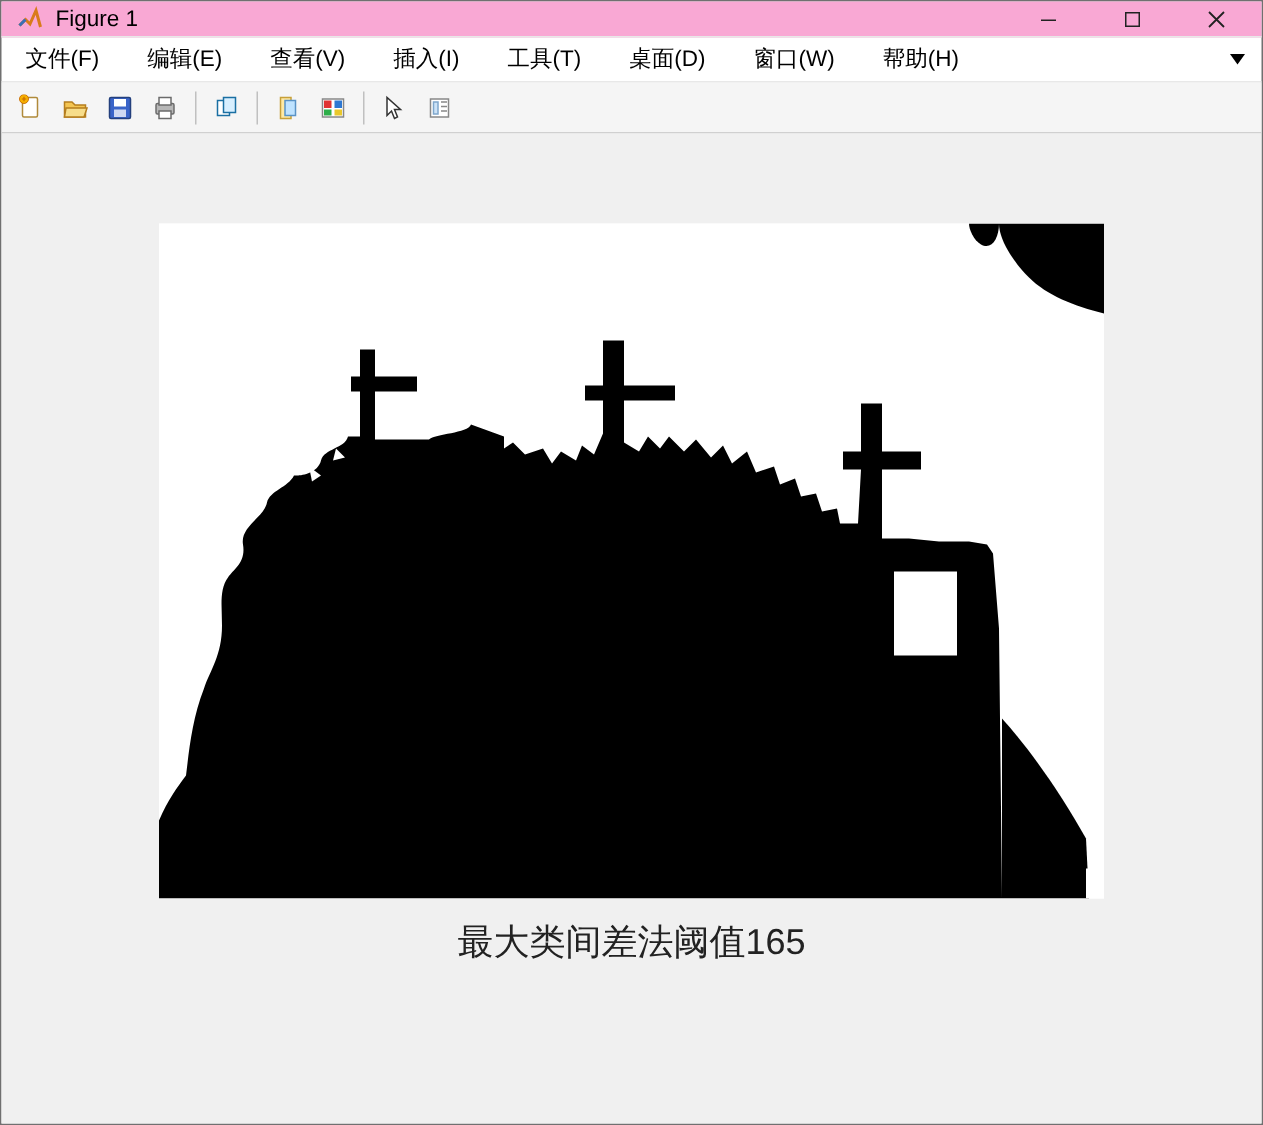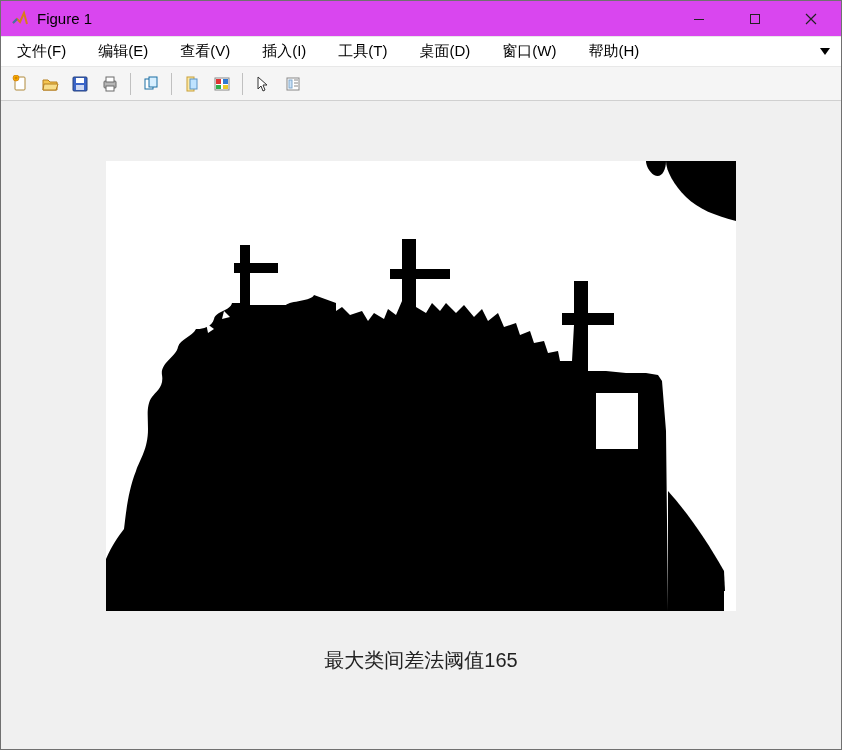--- a/index.html
+++ b/index.html
@@ -14,25 +14,25 @@
   }
   .window {
     width: 842px;
     height: 750px;
     border: 1px solid #707070;
     background: #fff;
     display: flex;
     flex-direction: column;
   }
   .titlebar {
-    height: 36px;
+    height: 24px;
     display: flex;
     align-items: center;
     padding: 0 2px 0 10px;
-    background: #d946ef;
+    background: #f9a8d4;
     border-bottom: 1px solid #e8e8e8;
   }
   .titlebar .app-icon {
     width: 18px; height: 18px;
     margin-right: 8px;
     display:inline-flex;align-items:center;justify-content:center;
   }
   .titlebar .title { flex: 0 0 auto; font-size: 15px; color:#000; }
   .titlebar .spacer { flex: 1 1 auto; }
   .winbtn {
@@ -89,22 +89,22 @@
     padding-top:60px;
   }
   .plot-box {
     width: 630px;
     height: 450px;
     background:#fff;
     position:relative;
   }
   .plot-box svg { display:block; }
   .plot-caption {
-    margin-top: 36px;
-    font-size: 20px;
+    margin-top: 13px;
+    font-size: 24px;
     color:#222;
   }
 </style>
 </head>
 <body>
 
 <div class="window">
 
   <div class="titlebar">
     <span class="app-icon">

